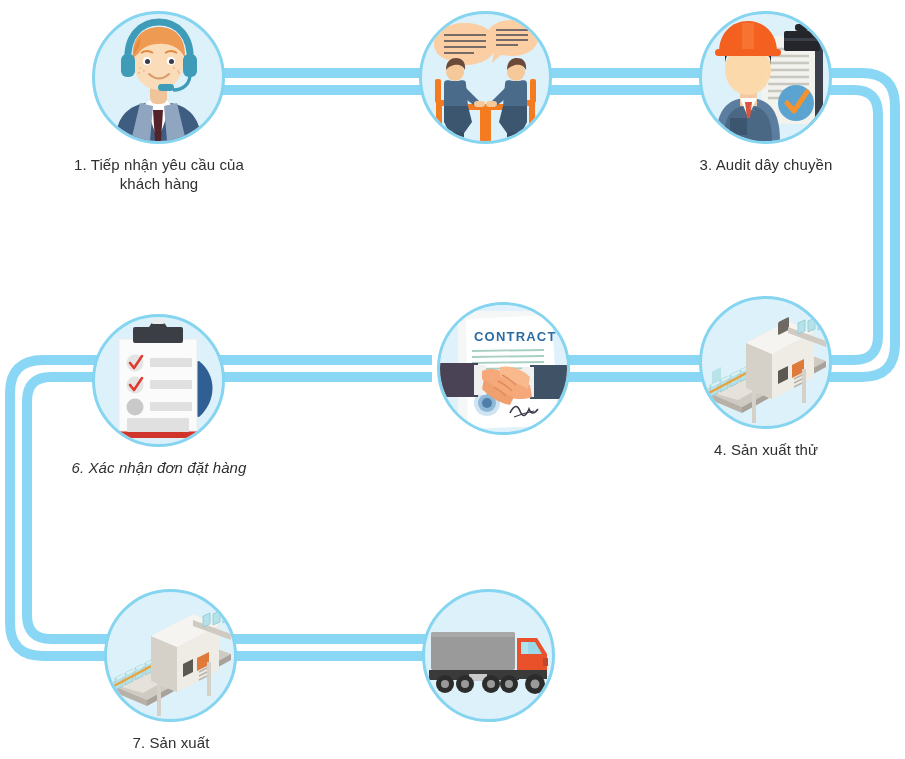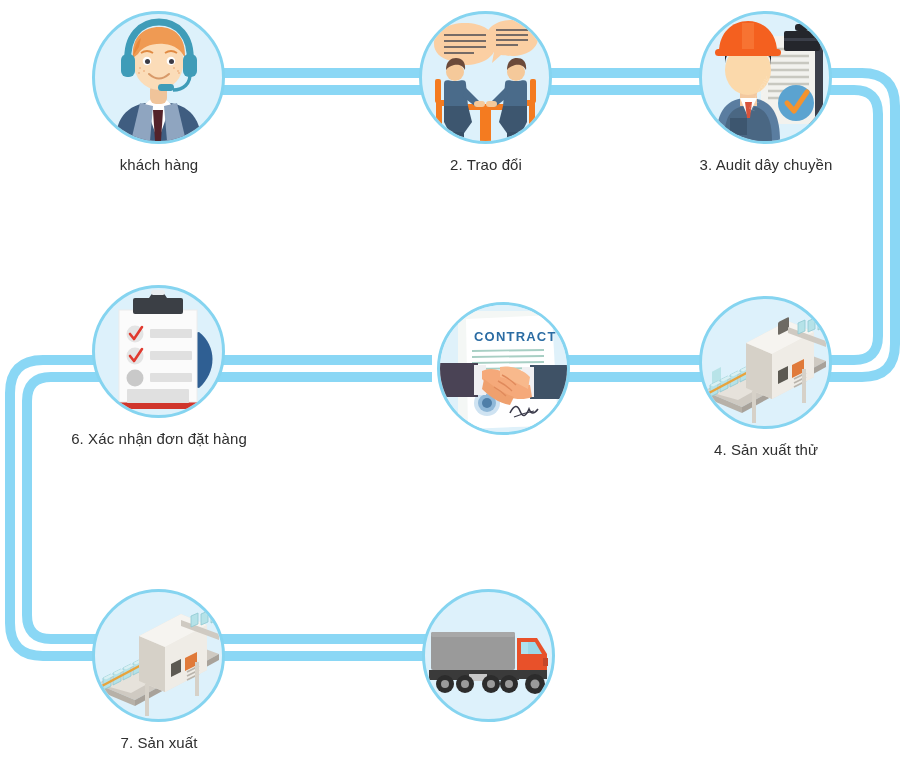--- a/index.html
+++ b/index.html
@@ -98,20 +98,21 @@
         <path d="M54 60 Q64 69 74 60" stroke="#d89a6a" stroke-width="2" fill="none" stroke-linecap="round"></path>
 
         <path d="M33 48 C31 22 46 8 64 8 C82 8 97 22 95 48" stroke="#3f9cb8" stroke-width="7" fill="none"></path>
         <rect x="26" y="40" width="14" height="23" rx="6" fill="#3f9cb8"></rect>
         <rect x="88" y="40" width="14" height="23" rx="6" fill="#3f9cb8"></rect>
         <path d="M95 58 C96 70 88 76 78 76" stroke="#3f9cb8" stroke-width="3.4" fill="none"></path>
         <rect x="63" y="70" width="16" height="7" rx="3.4" fill="#3f9cb8"></rect>
       </svg>
     </div>
     <div class="caption">
+      <div>1. Tiếp nhận yêu cầu của</div>
       <div>khách hàng</div>
     </div>
   </div>
 
   <div class="node" style="left:419px;top:11px;">
     <div class="circle">
       <svg class="art" viewBox="0 0 127 127">
 
         <path d="M64 24 C64 13 76 6 90 6 C104 6 116 13 116 24 C116 35 104 42 90 42 C86 42 82 41.6 79 41 L70 49 L72 38 C67 35 64 30 64 24 Z" fill="#fbcfa3"></path>
         <g stroke="#4a4a52" stroke-width="1.5">
@@ -149,23 +150,20 @@
         <path d="M28 118 L42 118 L42 127 L28 127 Z" fill="#374f66"></path>
 
         <circle cx="94" cy="58" r="9" fill="#f5c99a"></circle>
         <path d="M85 56 C85 47 90 44 95 44 C101 44 105 48 104 56 C102 51 97 50 93 51 C90 52 87 53 85 56 Z" fill="#6b4a3a"></path>
         <path d="M83 70 C83 64 88 67 94 67 C100 67 105 64 105 70 L105 92 L81 92 Z" fill="#4a6b8a"></path>
         <path d="M83 74 L69 88 L73 93 L87 82 Z" fill="#4a6b8a"></path>
         <rect x="64" y="87" width="11" height="6" rx="3" fill="#f5c99a"></rect>
         <path d="M81 92 L105 92 L105 108 L98 122 L87 122 L77 108 Z" fill="#3d566f"></path>
         <path d="M85 118 L99 118 L99 127 L85 127 Z" fill="#374f66"></path>
       </svg>
-    </div>
-    <div class="caption">
-      <div>2. Trao đổi</div>
     </div>
   </div>
 
   <div class="node" style="left:699px;top:11px;">
     <div class="circle">
       <svg class="art" viewBox="0 0 127 127">
 
         <rect x="63" y="22" width="58" height="88" fill="#3b3f4a"></rect>
         <rect x="59" y="22" width="54" height="88" fill="#f2f2ee"></rect>
         <g stroke="#c8c8c0" stroke-width="2.6">
@@ -302,21 +300,21 @@
         <path d="M44 74 C52 80 62 88 74 92 L70 100 C58 98 48 90 42 84 Z" fill="#efa06e"></path>
         <g stroke="#e08a5c" stroke-width="1.4" fill="none">
           <path d="M62 70 q8 4 14 10"></path>
           <path d="M58 76 q8 4 14 10"></path>
           <path d="M54 82 q7 4 12 9"></path>
         </g>
       </svg>
     </div>
   </div>
 
-  <div class="node" style="left:92px;top:285px;">
+  <div class="node" style="left:92px;top:314px;font-style:italic;">
     <div class="circle">
       <svg class="art" viewBox="0 0 127 127">
 
         <path d="M104 44 C122 58 122 84 104 100 L84 96 L84 48 Z" fill="#2f5f93"></path>
 
         <rect x="24" y="112" width="78" height="9" rx="2" fill="#d0352b"></rect>
 
         <rect x="24" y="22" width="78" height="92" fill="#fbfbfb"></rect>
         <rect x="24" y="22" width="78" height="92" fill="none" stroke="#ececec" stroke-width="1"></rect>
 
@@ -336,21 +334,21 @@
         <rect x="55" y="85" width="42" height="9" rx="1" fill="#e0e0e0"></rect>
 
         <rect x="32" y="101" width="62" height="14" rx="1" fill="#e0e0e0"></rect>
       </svg>
     </div>
     <div class="caption">
       <div>6. Xác nhận đơn đặt hàng</div>
     </div>
   </div>
 
-  <div class="node" style="left:92px;top:589px;">
+  <div class="node" style="left:104px;top:589px;">
     <div class="circle">
       <svg class="art" viewBox="0 0 127 127">
         <path d="M2 92 L86 48 L124 62 L40 108 Z" fill="#cfcac2"></path>
         <path d="M2 92 L40 108 L40 114 L2 98 Z" fill="#b7b1a8"></path>
         <path d="M40 108 L124 62 L124 68 L40 114 Z" fill="#a8a29a"></path>
         <path d="M4 92 L86 51 L110 60 L36 101 Z" fill="#e6e2db"></path>
         <g fill="#b5e2e8" stroke="#8fc9d2" stroke-width=".8">
           <path d="M8 86 L16 82 L16 94 L8 98 Z"></path>
           <path d="M18 81 L26 77 L26 89 L18 93 Z"></path>
           <path d="M28 76 L36 72 L36 84 L28 88 Z"></path>

